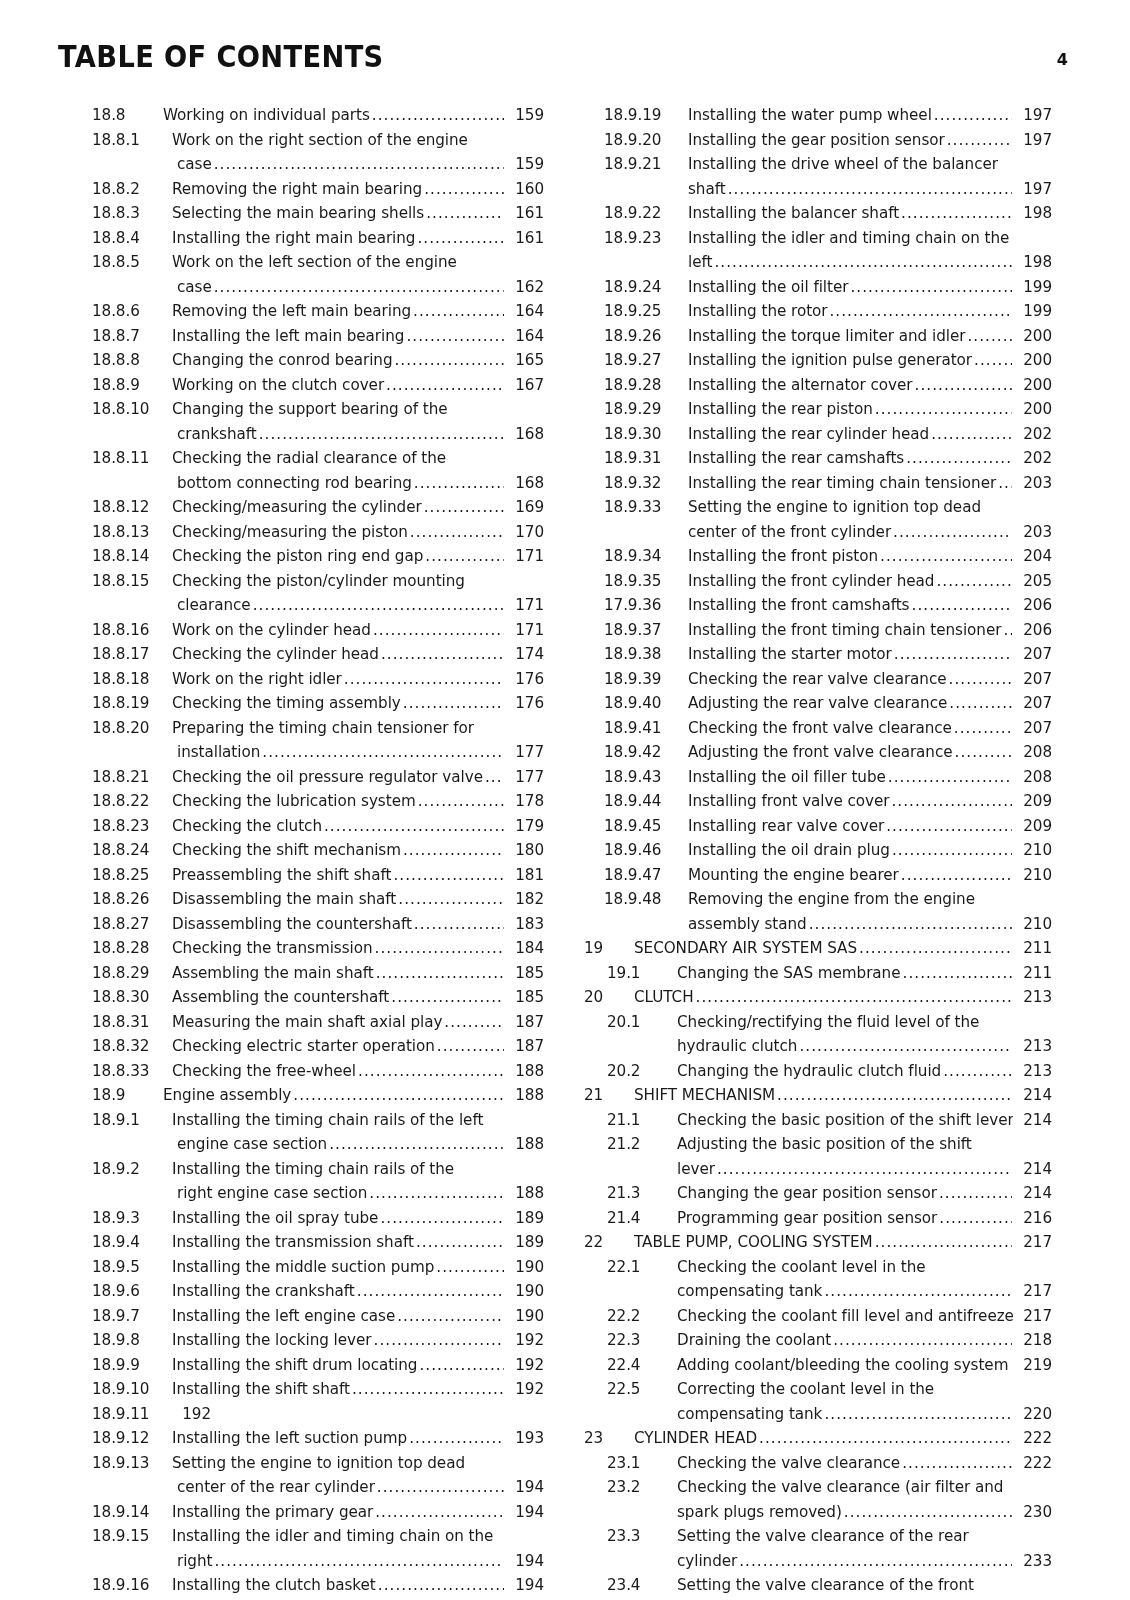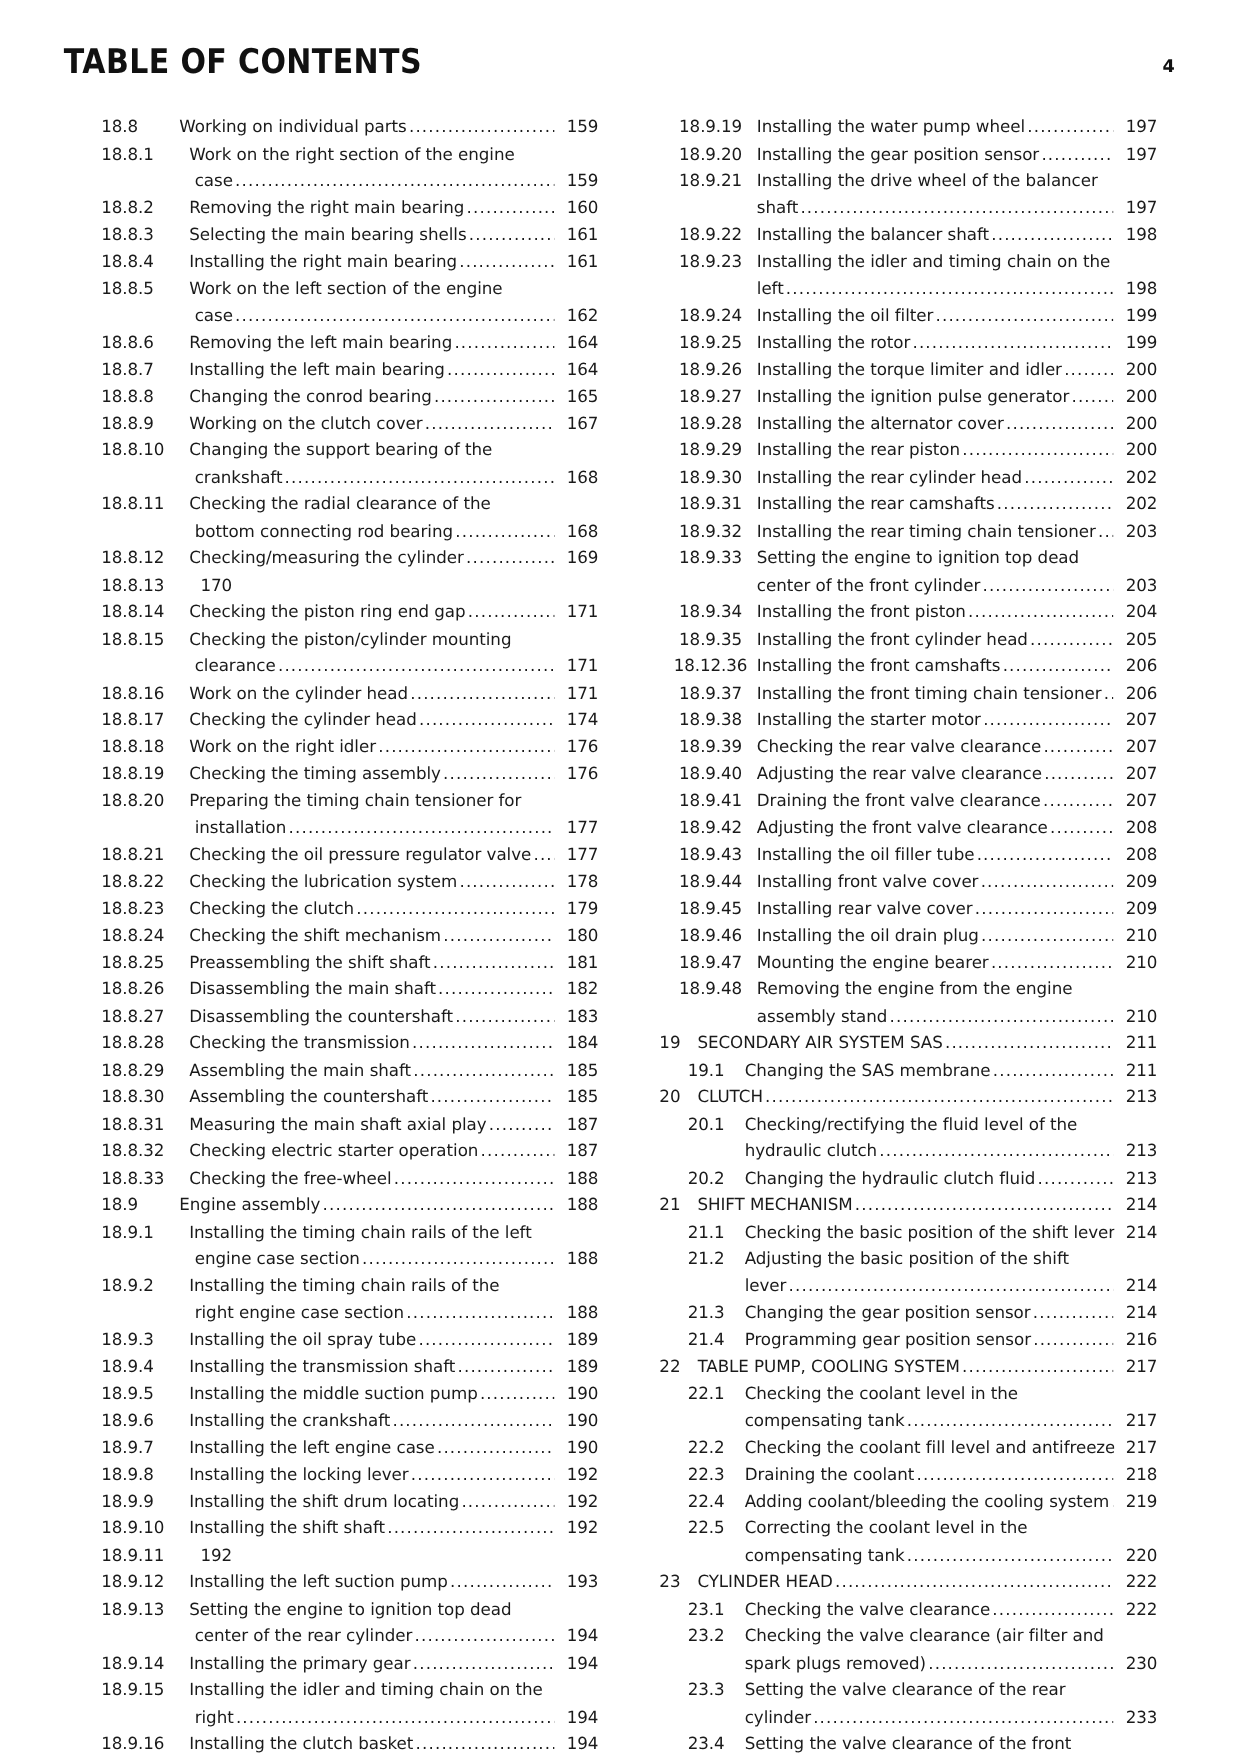--- a/index.html
+++ b/index.html
@@ -122,21 +122,21 @@
     padding-left: 5px;
   }
 
   
   .col-left .num    { width: 80px; }
   .col-left .pageno { width: 34px; }
   .col-left .lvl2 .num { width: 71px; }
   .col-left .lvl2 .title-wrap { margin-left: 0px; }
 
   
-  .col-right .num    { width: 84px; text-align: center; }
+  .col-right .num    { width: 84px; }
   .col-right .pageno { width: 34px; }
 
   
   .lvl1 > .toc-line > .num { padding-left: 0px; }
 
   .col-right .lvl1 .num    { width: 50px; margin-left: 14px; }
   .col-right .lvl2 .num    { width: 70px; margin-left: 37px; }
   .col-right .lvl3 .num    { width: 84px; margin-left: 34px; }
 
   
@@ -320,20 +320,24 @@
             <span class="title-wrap">
               <span class="title">Checking/measuring the cylinder</span>
               <span class="leader"></span>
             </span>
             <span class="pageno">169</span>
           </div>
         </div>
         <div class="toc-entry lvl3">
           <div class="toc-line">
             <span class="num">18.8.13</span>
+            <span class="title-wrap">
+              <span class="title">Checking/measuring the piston</span>
+              <span class="leader"></span>
+            </span>
             <span class="pageno">170</span>
           </div>
         </div>
         <div class="toc-entry lvl3">
           <div class="toc-line">
             <span class="num">18.8.14</span>
             <span class="title-wrap">
               <span class="title">Checking the piston ring end gap</span>
               <span class="leader"></span>
             </span>
@@ -936,21 +940,21 @@
             <span class="num">18.9.35</span>
             <span class="title-wrap">
               <span class="title">Installing the front cylinder head</span>
               <span class="leader"></span>
             </span>
             <span class="pageno">205</span>
           </div>
         </div>
         <div class="toc-entry lvl3">
           <div class="toc-line">
-            <span class="num">18.12.36</span>
+            <span class="num">17.9.36</span>
             <span class="title-wrap">
               <span class="title">Installing the front camshafts</span>
               <span class="leader"></span>
             </span>
             <span class="pageno">206</span>
           </div>
         </div>
         <div class="toc-entry lvl3">
           <div class="toc-line">
             <span class="num">18.9.37</span>
@@ -988,21 +992,21 @@
               <span class="title">Adjusting the rear valve clearance</span>
               <span class="leader"></span>
             </span>
             <span class="pageno">207</span>
           </div>
         </div>
         <div class="toc-entry lvl3">
           <div class="toc-line">
             <span class="num">18.9.41</span>
             <span class="title-wrap">
-              <span class="title">Draining the front valve clearance</span>
+              <span class="title">Checking the front valve clearance</span>
               <span class="leader"></span>
             </span>
             <span class="pageno">207</span>
           </div>
         </div>
         <div class="toc-entry lvl3">
           <div class="toc-line">
             <span class="num">18.9.42</span>
             <span class="title-wrap">
               <span class="title">Adjusting the front valve clearance</span>

